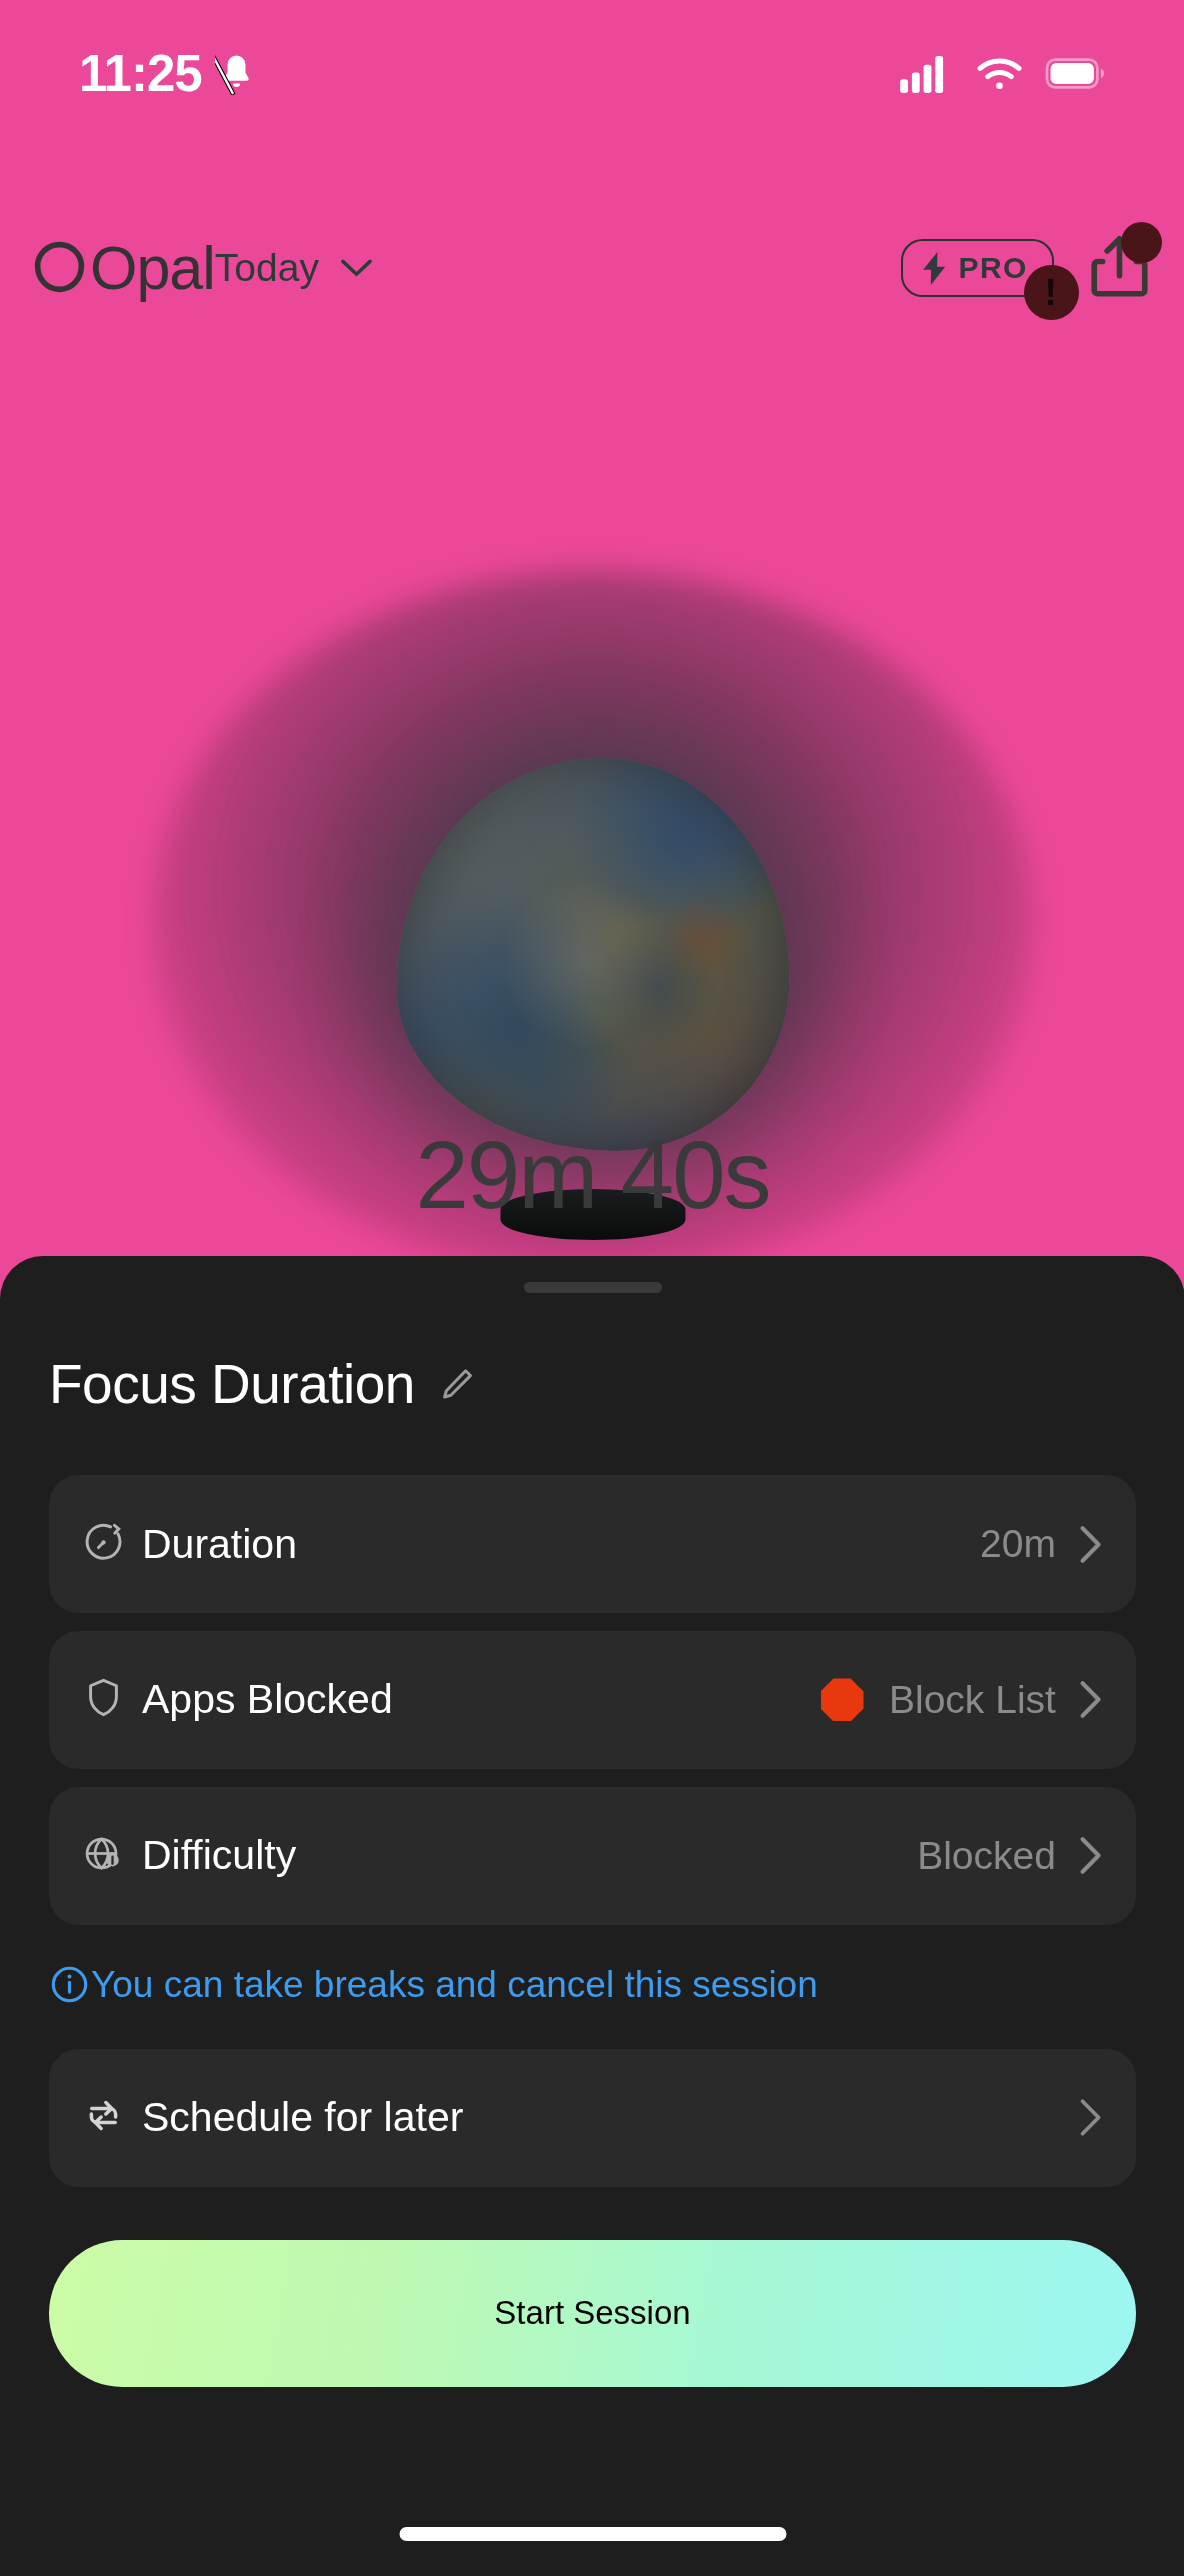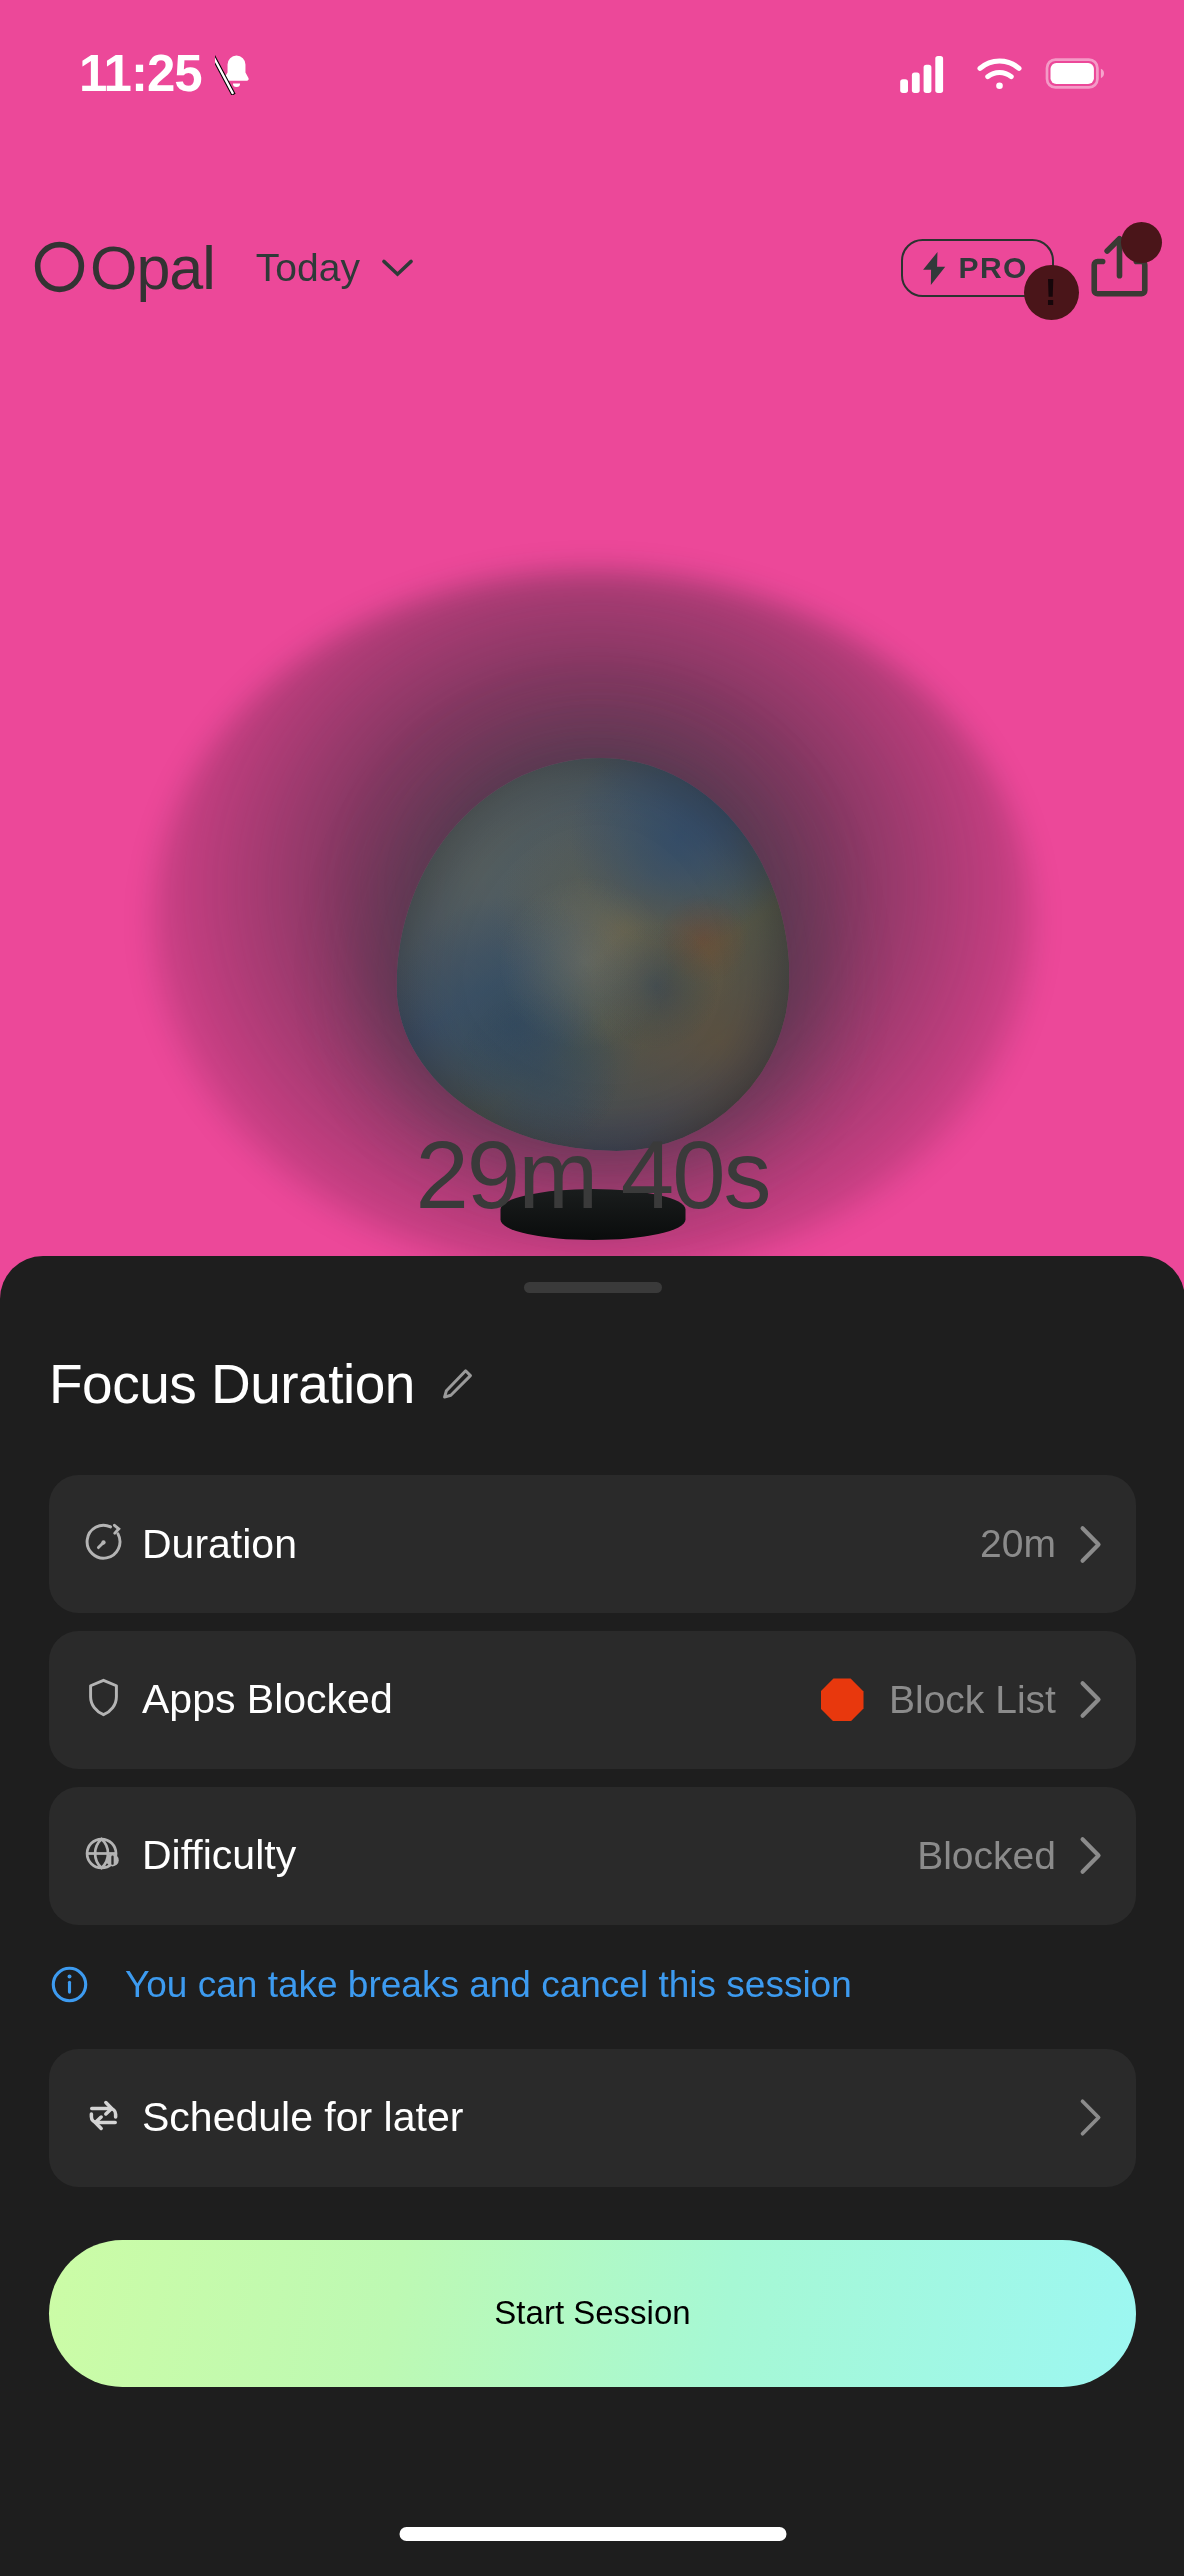--- a/index.html
+++ b/index.html
@@ -25,21 +25,21 @@
   .header {
     position:absolute; top:204px; left:0; width:100%; height:128px;
     display:flex; align-items:center; padding:0 29px; z-index:5;
   }
   .logo-wrap { display:flex; align-items:center; }
   .logo-text {
     font-size:61px; font-weight:500; color:#333333;
     letter-spacing:-1px; line-height:1;
   }
   .today-wrap {
-    display:flex; align-items:center; gap:20px; margin-left:41px;
+    display:flex; align-items:center; gap:20px; 
     color:#2e3a38; font-size:39px;
   }
   .hdr-right { margin-left:auto; display:flex; align-items:center; gap:29.5px; }
   .pro-badge {
     position:relative; display:flex; align-items:center; gap:9.8px;
     border:2.9px solid #2b3330; border-radius:21.6px;
     padding:9.8px 23.6px 9.8px 17.7px; color:#31393a;
     font-size:30px; font-weight:600; letter-spacing:1.5px;
   }
   .pro-alert {
@@ -126,21 +126,21 @@
   .row-right { margin-left:auto; display:flex; align-items:center; gap:21.6px; }
   .row-value { color:#8b8b8b; font-size:39px; }
   .stop-emoji {
     width:43px; height:43px; margin-right:3.9px;
     background:#e8380d; border-radius:5.9px;
     clip-path:polygon(30% 0,70% 0,100% 30%,100% 70%,70% 100%,30% 100%,0 70%,0 30%);
   }
 
   
   .note {
-    display:flex; align-items:center; gap:35px;
+    display:flex; align-items:center; gap:1px;
     margin-top:39px; color:#3d9bf0; font-size:37px;
   }
 
   
   .schedule { margin-top:43px; }
 
   
   .cta {
     margin-top:53px; height:147px; border-radius:74px;
     background:linear-gradient(100deg,#ccfca6 0%,#bdf9b3 32%,#a6f8d4 62%,#9cf7f2 100%);

